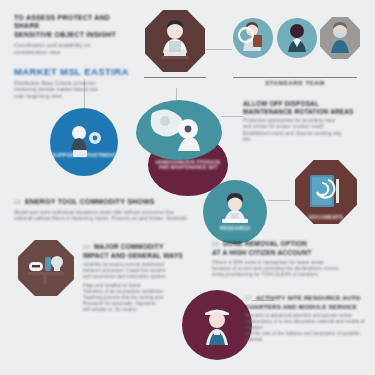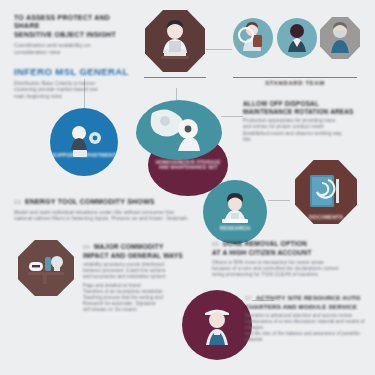--- a/index.html
+++ b/index.html
@@ -69,21 +69,21 @@
 
   <div class="rule" style="left:144px;top:77px;width:62px;"></div>
   <div class="rule" style="left:233px;top:77px;width:124px;"></div>
 
   <div class="blk" style="left:14px;top:14px;width:118px;">
     <div class="txt h-bold" style="font-size:7px;">TO ASSESS PROTECT AND SHARE</div>
     <div class="txt h-bold" style="font-size:7px;">SENSITIVE OBJECT INSIGHT</div>
     <div class="txt body-sm" style="font-size:5.4px;margin-top:3px;">Coordination and scalability on</div>
     <div class="txt body-sm" style="font-size:5.4px;">consideration view</div>
 
-    <div class="txt h-bold h-blue" style="font-size:9.5px;margin-top:10px;letter-spacing:.4px;">INFERO MSL GENERAL</div>
+    <div class="txt h-bold h-blue" style="font-size:9.5px;margin-top:10px;letter-spacing:.4px;">MARKET MSL EASTIRA</div>
     <div class="txt body-sm" style="font-size:5px;margin-top:3px;">Distribution Base Criteria to banner</div>
     <div class="txt body-sm" style="font-size:5px;">clustering provide market based use</div>
     <div class="txt body-sm" style="font-size:5px;">main beginning roles</div>
   </div>
 
   <div class="node octa c-brown" style="left:145px;top:10px;width:60px;height:62px;">
     <svg width="40" height="44" viewBox="0 0 40 44">
       <circle cx="20" cy="12" r="8" fill="#f2e3dc"></circle>
       <path d="M12 9 q8 -8 16 0 q0 -8 -8 -8 q-8 0 -8 8z" fill="#2b2b2f"></path>
       <path d="M8 34 q2 -14 12 -14 q10 0 12 14z" fill="#f4f4f4"></path>

